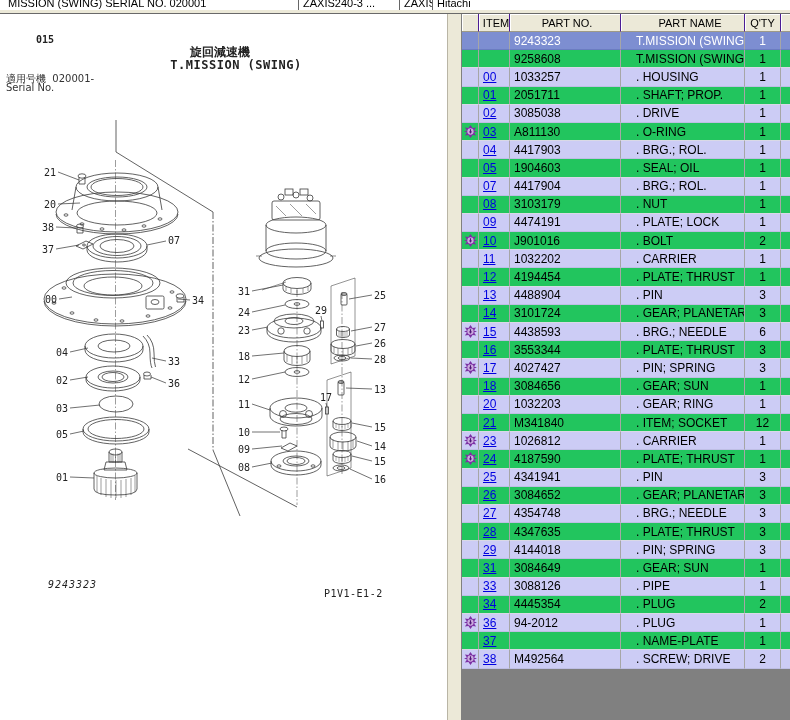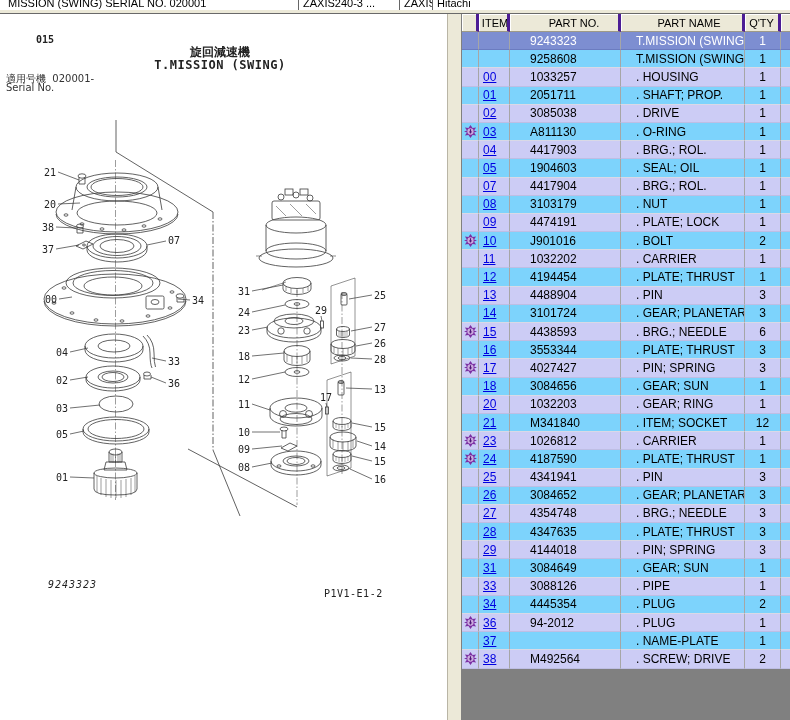--- a/index.html
+++ b/index.html
@@ -19,53 +19,53 @@
   .edge{position:absolute;left:0;top:10px;width:790px;height:4px;background:#ece9d8;
         border-bottom:1px solid #696969;box-sizing:border-box;}
 
   
   .left-panel{position:absolute;left:0;top:14px;width:448px;height:706px;background:#fff;
               border-right:1px solid #b9b5a5;box-sizing:border-box;}
   .pageno{position:absolute;left:36px;top:20px;font-size:10px;font-weight:bold;
           font-family:"DejaVu Sans Mono",monospace;color:#222;}
   .title-jp{position:absolute;left:0;top:30px;width:440px;text-align:center;font-size:12px;
             font-weight:bold;color:#222;font-family:Liberation Mono, monospace;}
-  .title-en{position:absolute;left:0;top:44px;width:440px;text-align:center;font-size:12px;
+  .title-en{position:absolute;left:16px;top:44px;width:440px;text-align:center;font-size:12px;
             font-weight:bold;letter-spacing:.5px;color:#222;font-family:"DejaVu Sans Mono",monospace;}
   .serial{position:absolute;left:6px;top:60px;font-size:10px;line-height:9px;color:#333;
           font-family:"DejaVu Sans",sans-serif;}
   .drawno{position:absolute;left:48px;top:565px;font-size:10px;font-style:italic;
           letter-spacing:1px;color:#222;font-family:"DejaVu Sans Mono",monospace;}
   .sheet{position:absolute;left:324px;top:574px;font-size:10px;letter-spacing:.5px;color:#222;
          font-family:"DejaVu Sans Mono",monospace;}
   #diagram-svg{position:absolute;left:0;top:0;}
   #diagram-svg .ln{stroke:#3a3a3a;stroke-width:.8;fill:none;}
   #diagram-svg .cl{stroke:#333;stroke-width:.7;}
   #diagram-svg text{font-family:"DejaVu Sans Mono",monospace;font-size:10px;fill:#222;}
 
   
   .divider{position:absolute;left:448px;top:14px;width:14px;height:706px;background:#ece9d8;
            border-right:1px solid #808080;box-sizing:border-box;}
 
   
   .right-panel{position:absolute;left:462px;top:14px;width:328px;height:706px;background:#808080;}
   .tbl-header{display:flex;height:18px;}
-  .hc{background:#ece9d8;border-right:3px solid #4c1d95;border-bottom:1px solid #9e9a87;
+  .hc{background:#ece9d8;border-right:1px solid #4c1d95;border-bottom:1px solid #9e9a87;
       box-shadow:inset 1px 1px 0 #fff;box-sizing:border-box;font-size:11px;color:#000;
       display:flex;align-items:center;justify-content:center;overflow:hidden;white-space:nowrap;}
-  .trow{display:flex;height:18.2px;background:#7dd3fc;}
+  .trow{display:flex;height:18.2px;background:#22c55e;}
   .trow.alt{background:#ccccf5;}
   .trow.sel{background:#7d8ed1;color:#fff;}
   .tc{box-sizing:border-box;border-right:1px solid #a6a6a6;border-bottom:1px solid #d9d9e6;
       font-size:12px;display:flex;align-items:center;overflow:hidden;white-space:nowrap;}
   .trow.alt .tc{border-bottom:1px solid #bebee4;}
   .trow.sel .tc{border-bottom:1px solid #6b7cc0;}
   .c-icon{width:17px;justify-content:center;padding:0;}
   .c-item{width:31px;padding-left:4px;}
-  .c-pno{width:111px;padding-left:20px;}
+  .c-pno{width:111px;padding-left:4px;}
   .c-pname{width:124px;padding-left:15px;}
   .c-qty{width:36px;justify-content:center;}
   .c-sliver{width:9px;border-right:none;}
   .item-link{color:#0000e0;text-decoration:underline;cursor:pointer;font-size:12px;}
   .trow .c-icon svg{display:block;}
 </style>
 </head>
 <body>
 
 <div class="screen">

